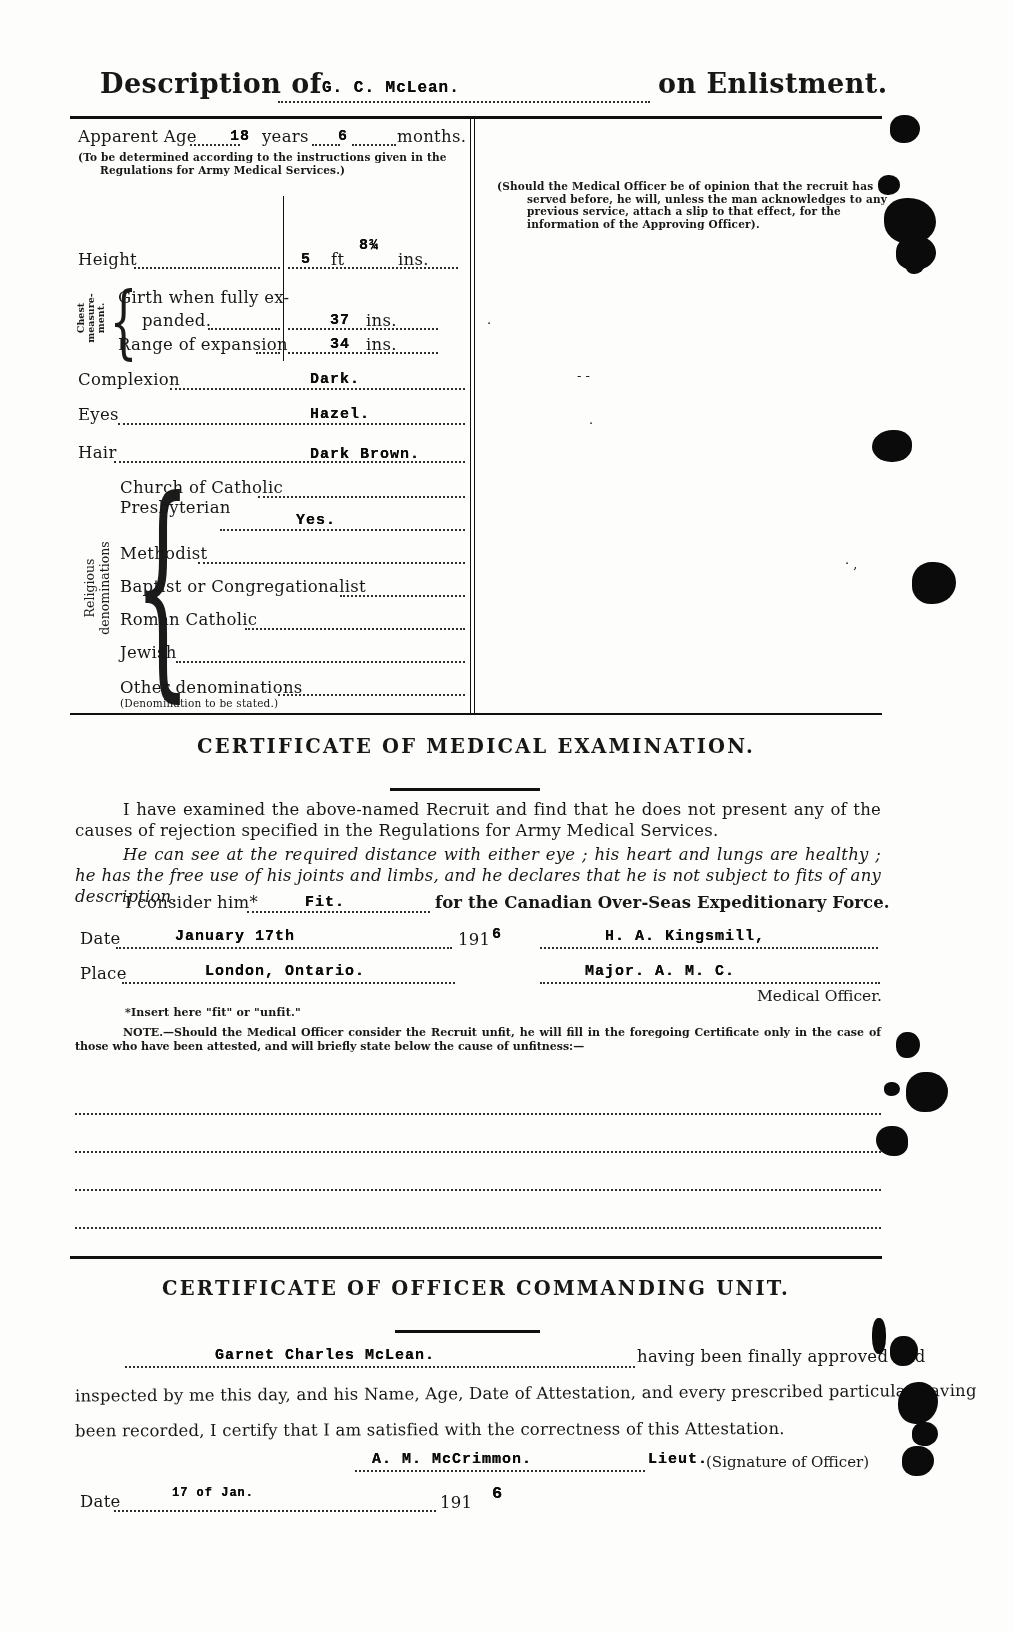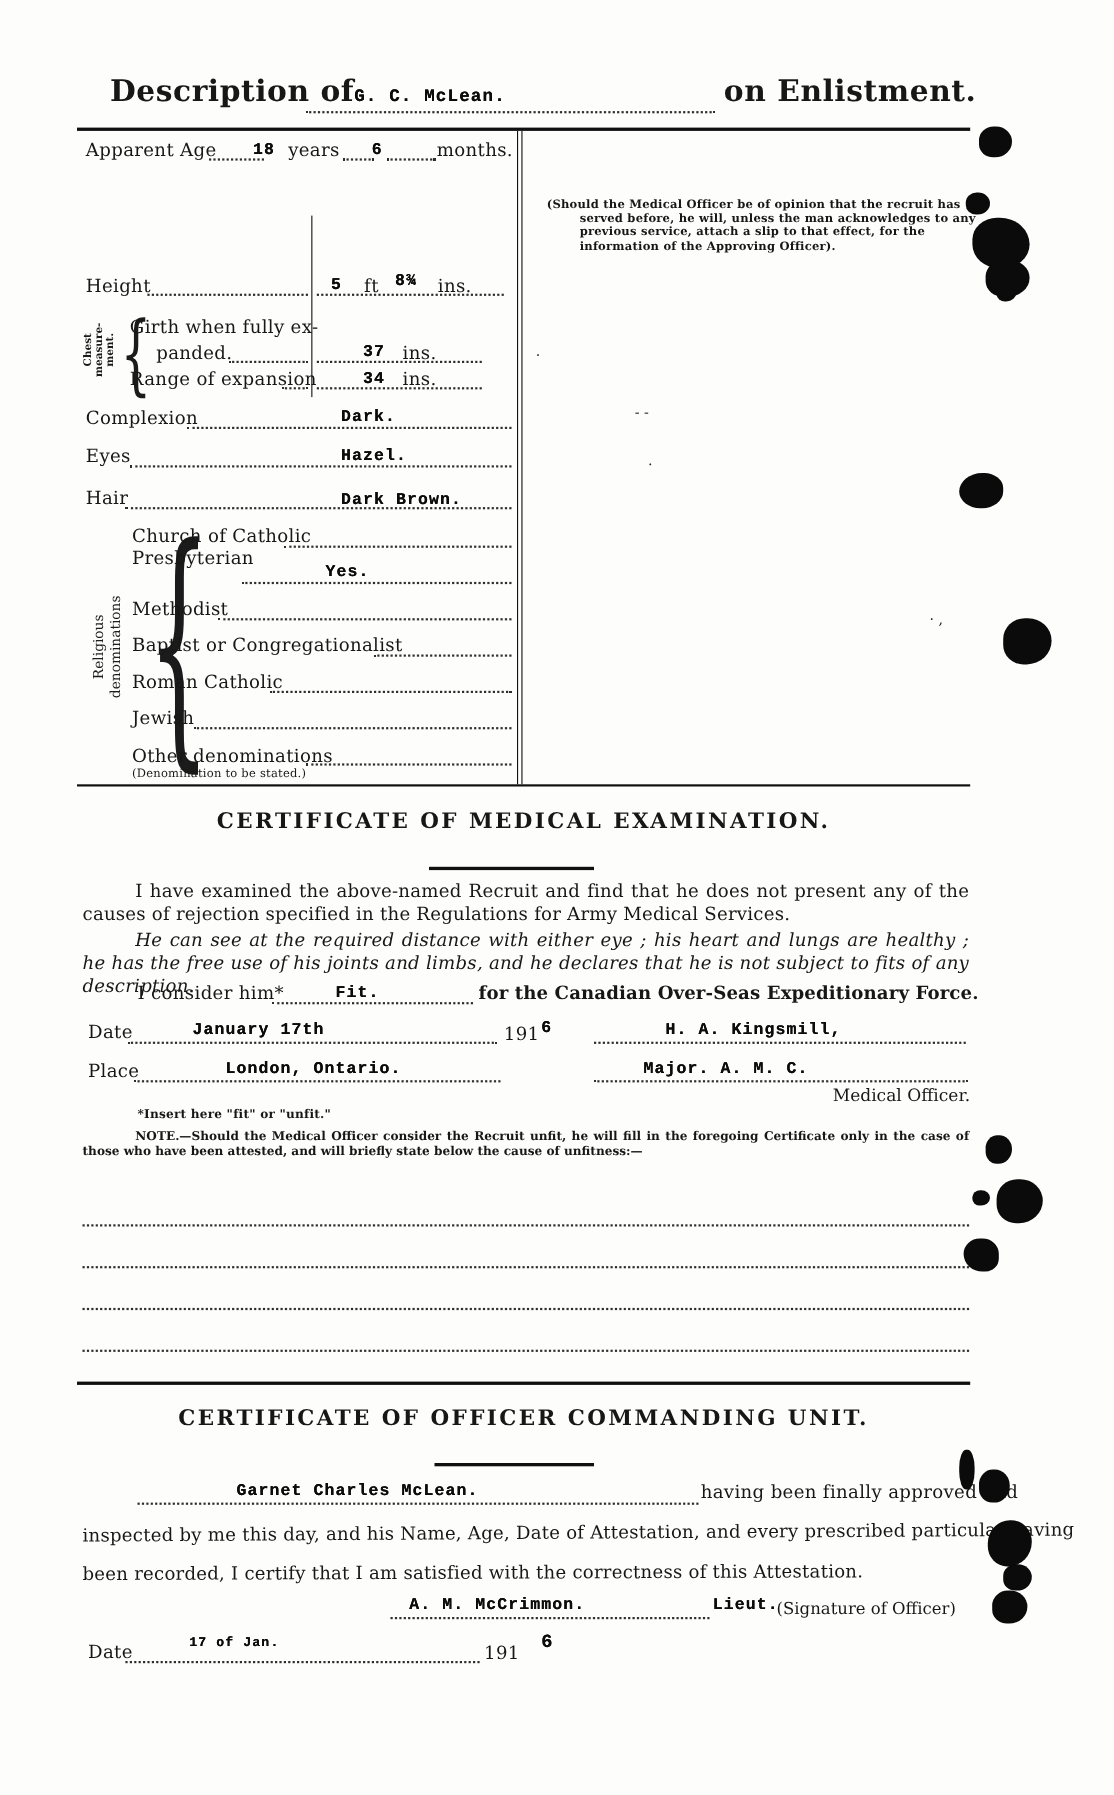--- a/index.html
+++ b/index.html
@@ -44,29 +44,30 @@
   <div class="rule" style="left:70px; top:713px; width:812px; height:2px;"></div>
 
   <span class="abs lbl" style="left:78px; top:127px;">Apparent Age</span>
   <span class="dots" style="left:190px; top:144px; width:50px;"></span>
   <span class="abs typed" style="left:230px; top:128px;">18</span>
   <span class="abs lbl" style="left:262px; top:127px;">years</span>
   <span class="dots" style="left:312px; top:144px; width:28px;"></span>
   <span class="abs typed" style="left:338px; top:128px;">6</span>
   <span class="dots" style="left:352px; top:144px; width:44px;"></span>
   <span class="abs lbl" style="left:397px; top:127px;">months.</span>
+  <div class="abs small" style="left:78px; top:151px; width:382px; padding-left:22px; text-indent:-22px; font-weight:bold;">(To be determined according to the instructions given in the Regulations for Army Medical Services.)</div>
 
   <div class="abs" style="left:283px; top:196px; height:165px; border-left:1.5px solid #111;"></div>
 
   <span class="abs lbl" style="left:78px; top:250px;">Height</span>
   <span class="dots" style="left:134px; top:267px; width:146px;"></span>
   <span class="dots" style="left:288px; top:267px; width:170px;"></span>
   <span class="abs typed" style="left:301px; top:251px;">5</span>
   <span class="abs lbl" style="left:331px; top:250px;">ft</span>
-  <span class="abs typed" style="left:359px; top:247px;">8¾</span>
+  <span class="abs typed" style="left:359px; top:237px;">8¾</span>
   <span class="abs lbl" style="left:398px; top:250px;">ins.</span>
 
   <div class="rot" style="left:63px; top:303px; width:56px; font-size:9.5px; line-height:10px; font-weight:bold;">Chest measure- ment.</div>
   <div class="brace" style="left:98px; top:282px; font-size:80px; line-height:80px; transform:scaleX(.55);">{</div>
   <span class="abs lbl" style="left:118px; top:288px;">Girth when fully ex-</span>
   <span class="abs lbl" style="left:142px; top:311px;">panded.</span>
   <span class="dots" style="left:208px; top:328px; width:72px;"></span>
   <span class="dots" style="left:288px; top:328px; width:150px;"></span>
   <span class="abs typed" style="left:330px; top:312px;">37</span>
   <span class="abs lbl" style="left:366px; top:311px;">ins.</span>

